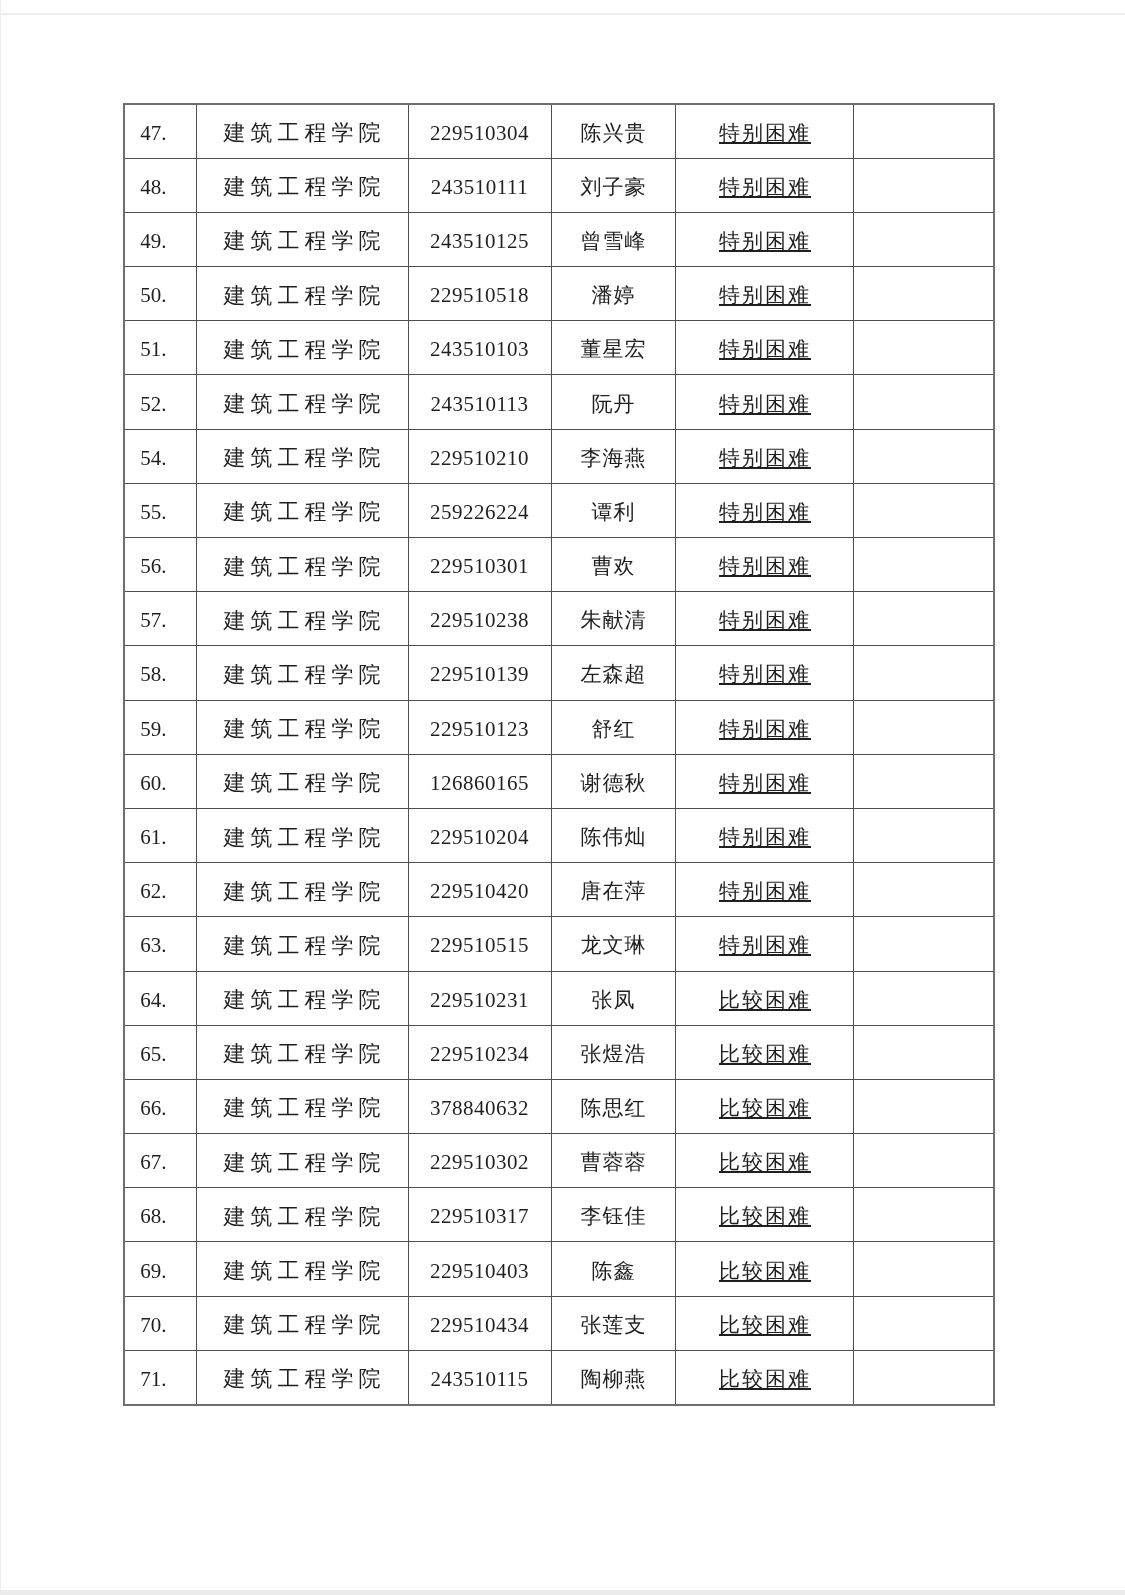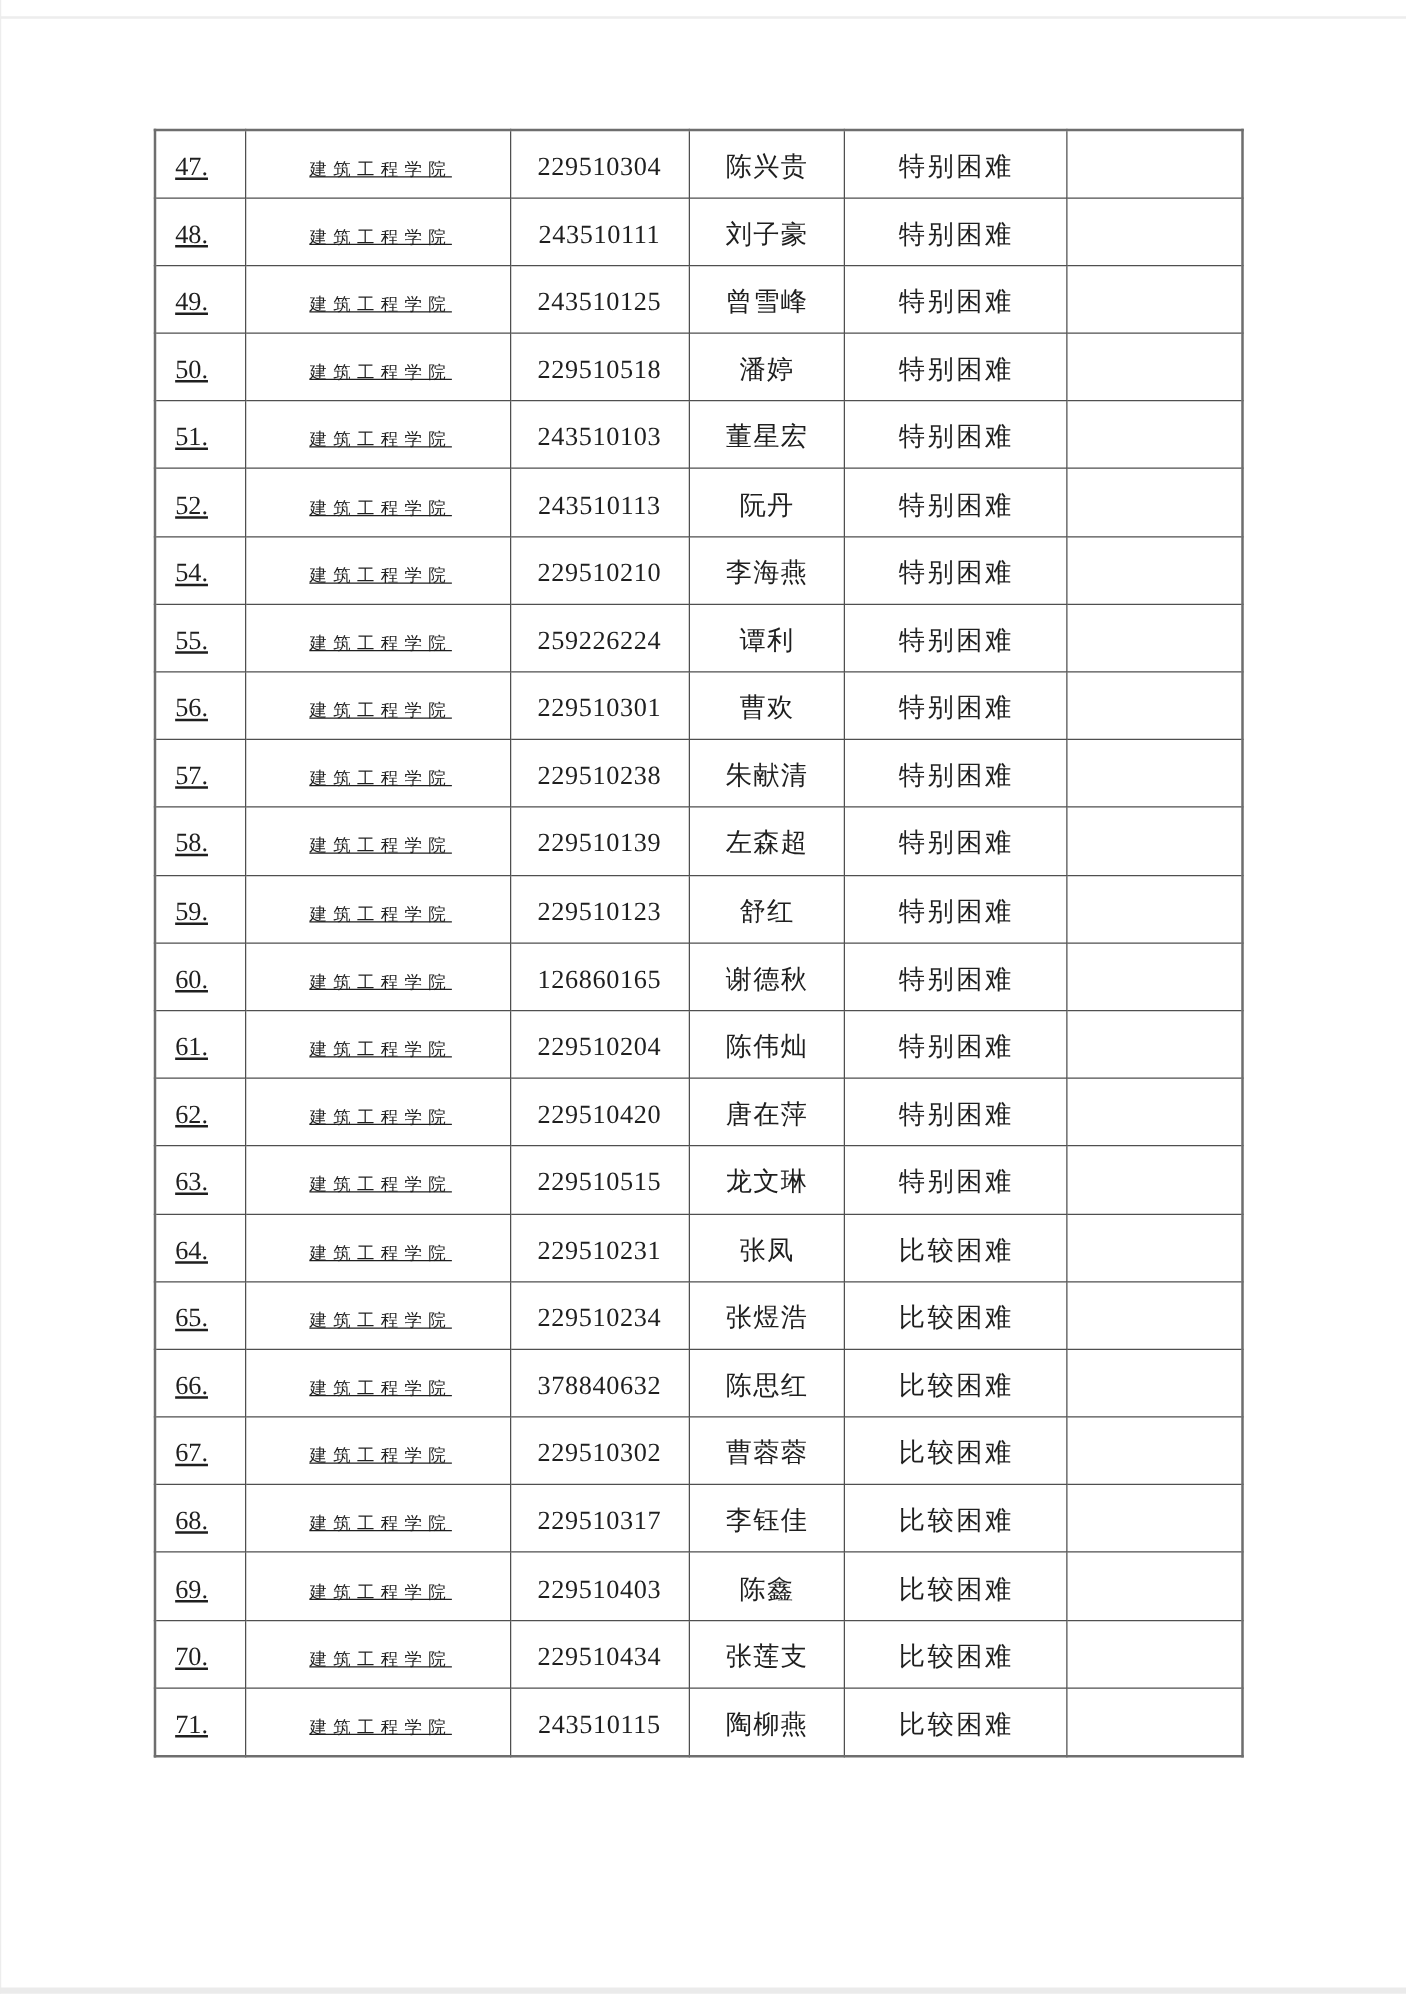--- a/index.html
+++ b/index.html
@@ -42,25 +42,25 @@
     border: 1.5px solid #4f4f4f;
     height: 54.2px;
     text-align: center;
     vertical-align: middle;
     font-size: 21px;
     line-height: 1;
     padding-top: 4px;
     overflow: hidden;
     white-space: nowrap;
   }
-  td.c-no { padding-right: 14px; text-decoration: underline; }
-  td.c-college span { letter-spacing: 5px; margin-right: -5px; font-size: 14px; text-decoration: underline; }
+  td.c-no { padding-right: 14px; }
+  td.c-college span { letter-spacing: 5px; margin-right: -5px; font-size: 22px; }
   td.c-id { font-size: 21px; letter-spacing: 0.5px; }
   td.c-name span { letter-spacing: 1px; margin-right: -1px; }
-  td.c-status span { letter-spacing: 2px; margin-right: -2px; }
+  td.c-status span { letter-spacing: 2px; margin-right: -2px; text-decoration: underline; }
 </style>
 </head>
 <body>
 
 <div class="page-edge-top"></div>
 <div class="page-edge-left"></div>
 
 <table class="records">
   <colgroup>
     <col style="width:72px">

